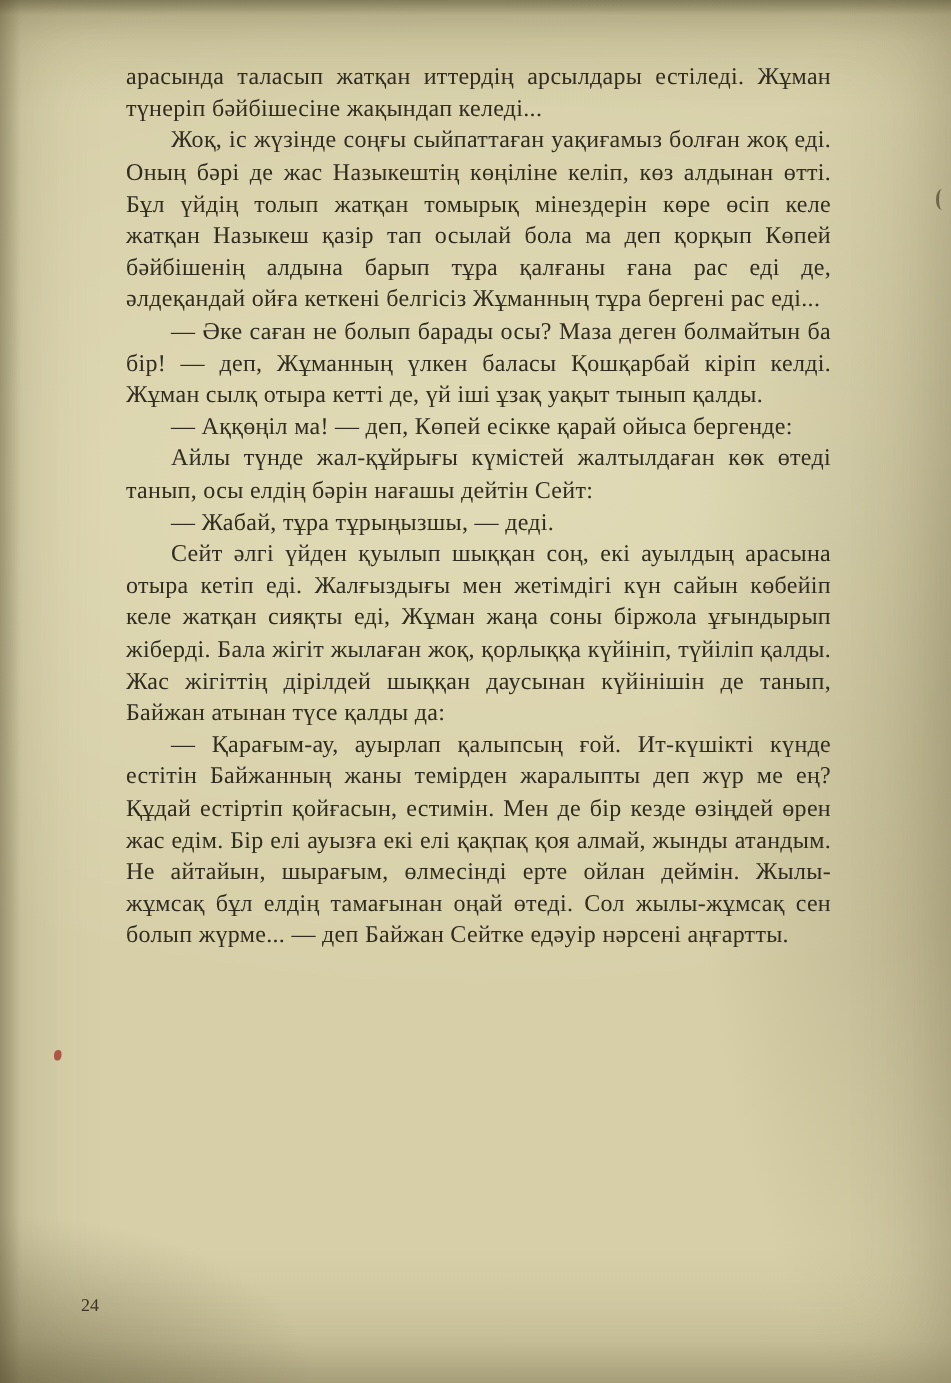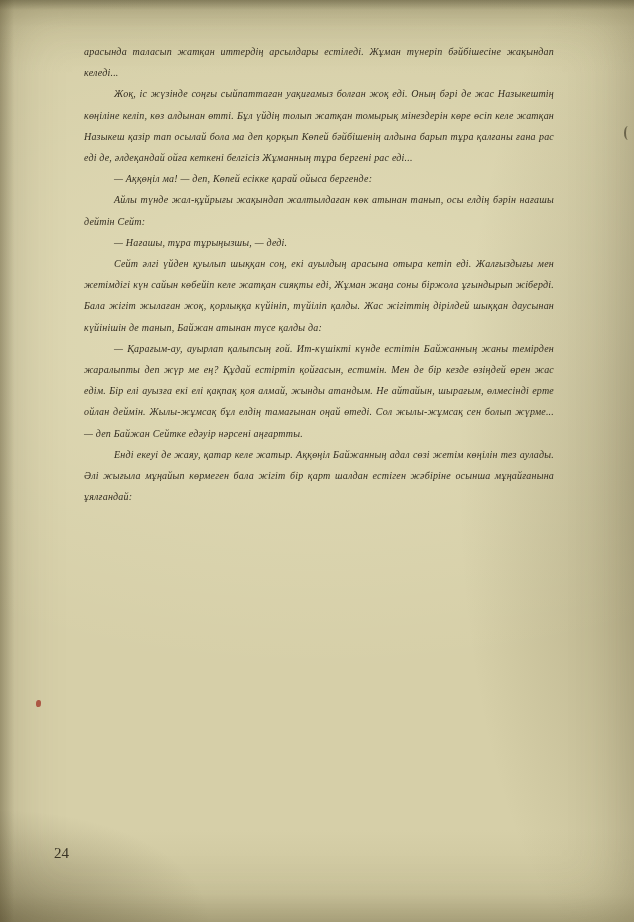--- a/index.html
+++ b/index.html
@@ -25,33 +25,32 @@
     background:linear-gradient(90deg, rgba(70,60,30,0.30), rgba(0,0,0,0));
   }
   .edge-top{
     position:absolute;left:0;top:0;width:100%;height:10px;
     background:linear-gradient(180deg, rgba(60,55,30,0.35), rgba(0,0,0,0));
   }
   .text-block{
     position:absolute;
     left:84px;top:41px;width:470px;
     color:#322c20;
-    font-size:10px;
+    font-size:16px;
     line-height:21.2px;
     text-align:justify;
     letter-spacing:0.2px;
-    font-style:italic;
   }
   .para{margin:0;}
   .para.indent{text-indent:30px;}
   .page-number{
     position:absolute;
-    left:54px;top:845px;
+    left:54px;top:863px;
     color:#3a3425;
-    font-size:15px;
+    font-size:12px;
   }
   .ink-speck{
     position:absolute;
     left:36px;top:700px;
     width:5px;height:7px;
     background:#a33b2c;
     border-radius:50% 40% 50% 40%;
     opacity:0.8;
   }
   .edge-mark{
@@ -67,22 +66,22 @@
 
 <div class="paper">
   <div class="edge-top"></div>
   <div class="edge-left"></div>
   <div class="edge-mark"></div>
   <div class="ink-speck"></div>
 
   <div class="text-block" id="paragraphs">
       <p class="para">арасында таласып жатқан иттердің арсылдары естіледі. Жұман түнеріп бәйбішесіне жақындап келеді...</p>
       <p class="para indent">Жоқ, іс жүзінде соңғы сыйпаттаған уақиғамыз болған жоқ еді. Оның бәрі де жас Назыкештің көңіліне келіп, көз алдынан өтті. Бұл үйдің толып жатқан томырық мінездерін көре өсіп келе жатқан Назыкеш қазір тап осылай бола ма деп қорқып Көпей бәйбішенің алдына барып тұра қалғаны ғана рас еді де, әлдеқандай ойға кеткені белгісіз Жұманның тұра бергені рас еді...</p>
+      <p class="para indent">— Әке саған не болып барады осы? Маза деген болмайтын ба бір! — деп, Жұманның үлкен баласы Қошқарбай кіріп келді. Жұман сылқ отыра кетті де, үй іші ұзақ уақыт тынып қалды.</p>
       <p class="para indent">— Аққөңіл ма! — деп, Көпей есікке қарай ойыса бергенде:</p>
-      <p class="para indent">Айлы түнде жал-құйрығы жақындап жалтылдаған көк атынан танып, осы елдің бәрін нағашы дейтін Сейт:</p>
-      <p class="para indent">— Нағашы, тұра тұрыңызшы, — деді.</p>
+      <p class="para indent">Айлы түнде жал-құйрығы күмістей жалтылдаған көк өтеді танып, осы елдің бәрін нағашы дейтін Сейт:</p>
+      <p class="para indent">— Жабай, тұра тұрыңызшы, — деді.</p>
       <p class="para indent">Сейт әлгі үйден қуылып шыққан соң, екі ауылдың арасына отыра кетіп еді. Жалғыздығы мен жетімдігі күн сайын көбейіп келе жатқан сияқты еді, Жұман жаңа соны біржола ұғындырып жіберді. Бала жігіт жылаған жоқ, қорлыққа күйініп, түйіліп қалды. Жас жігіттің дірілдей шыққан даусынан күйінішін де танып, Байжан атынан түсе қалды да:</p>
       <p class="para indent">— Қарағым-ау, ауырлап қалыпсың ғой. Ит-күшікті күнде естітін Байжанның жаны темірден жаралыпты деп жүр ме ең? Құдай естіртіп қойғасын, естимін. Мен де бір кезде өзіңдей өрен жас едім. Бір елі ауызға екі елі қақпақ қоя алмай, жынды атандым. Не айтайын, шырағым, өлмесінді ерте ойлан деймін. Жылы-жұмсақ бұл елдің тамағынан оңай өтеді. Сол жылы-жұмсақ сен болып жүрме... — деп Байжан Сейтке едәуір нәрсені аңғартты.</p>
-      <p class="para indent">Енді екеуі де жаяу, қатар келе жатыр. Аққөңіл Байжанның адал сөзі жетім көңілін тез аулады. Әлі жығыла мұңайып көрмеген бала жігіт бір қарт шалдан естіген жәбіріне осынша мұңайғанына ұялғандай:</p>
     </div>
 
   <div class="page-number">24</div>
 </div>
 
 </body></html>

